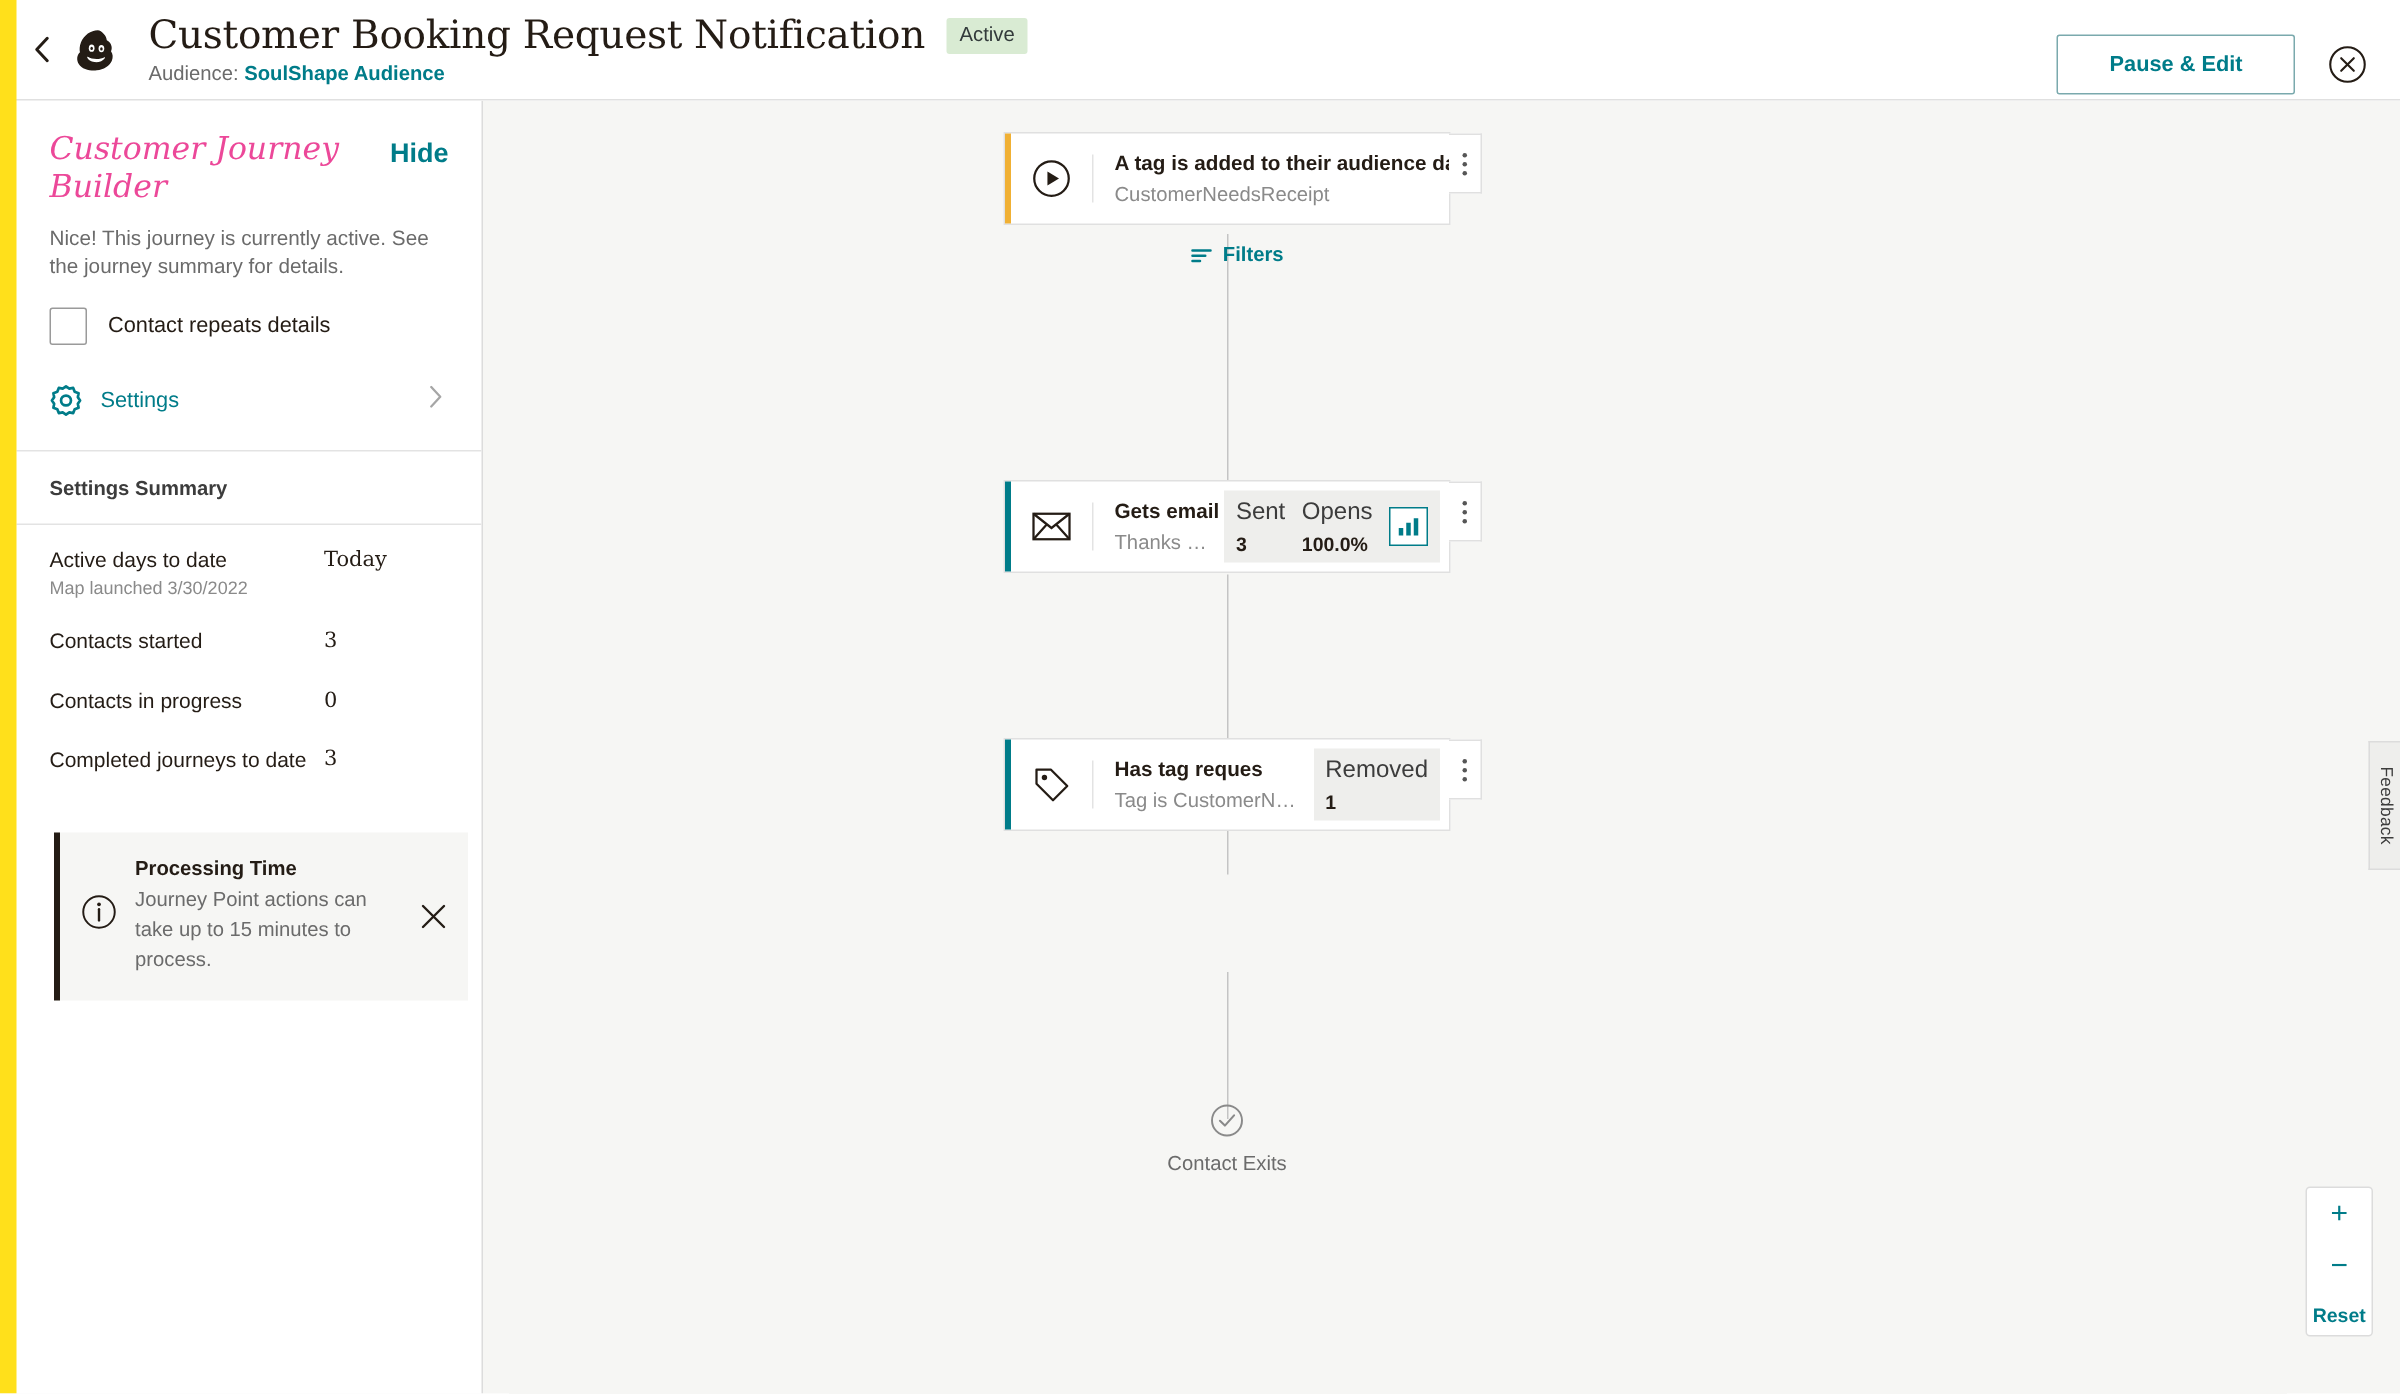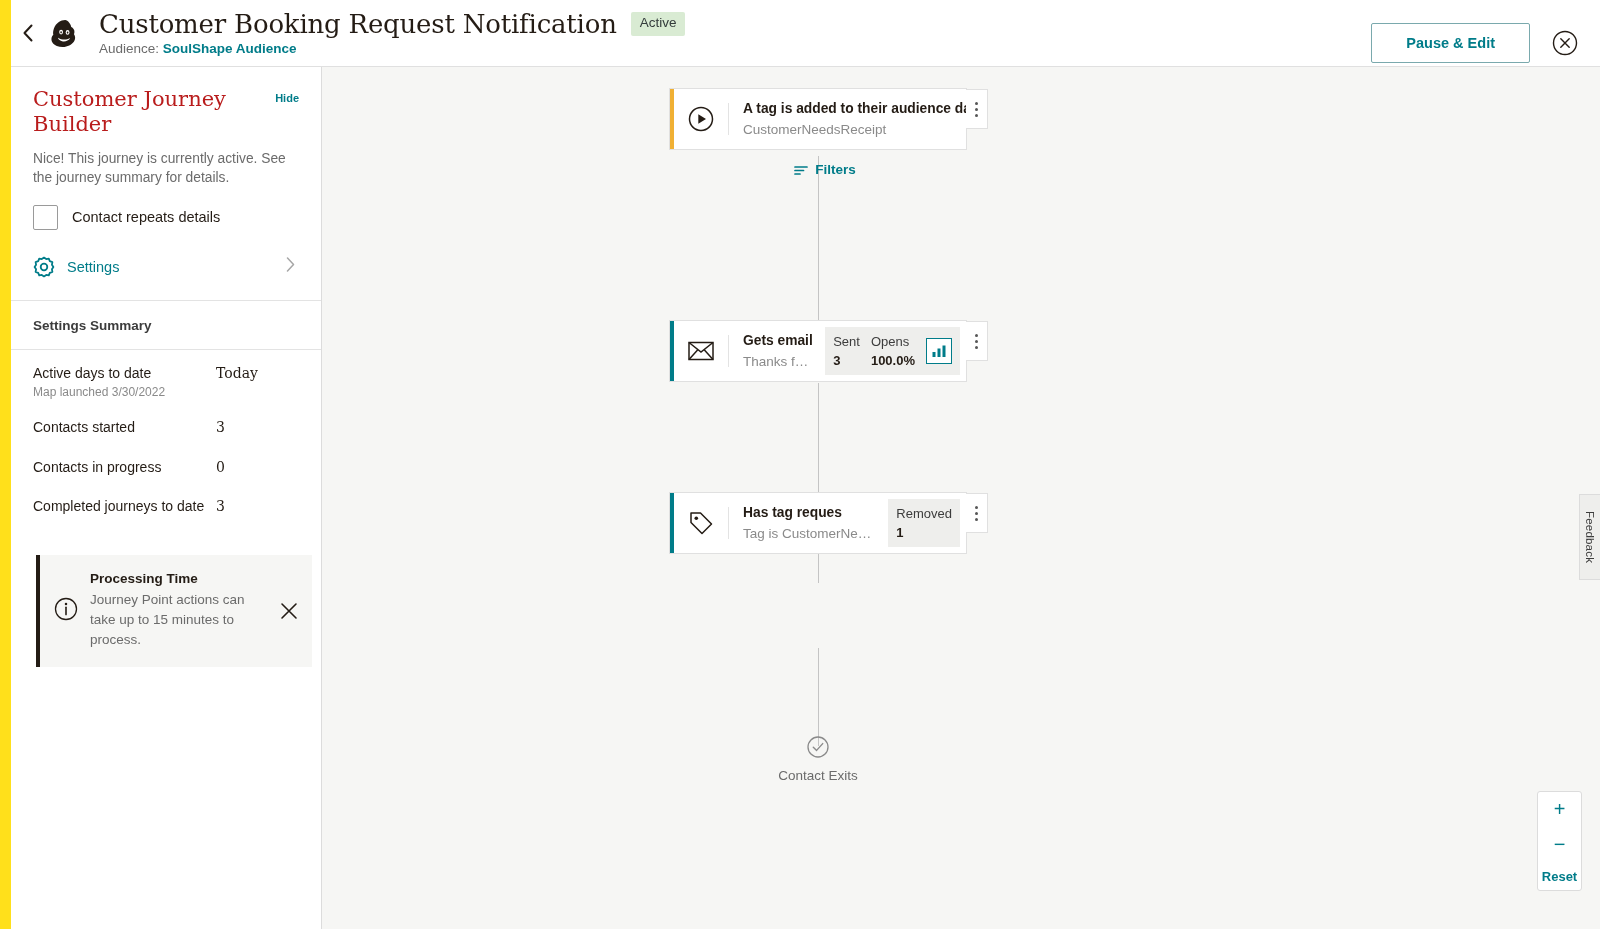--- a/index.html
+++ b/index.html
@@ -96,25 +96,26 @@
     overflow: hidden;
   }
   .sb-pad { padding: 0 22px; }
   .sb-head {
     display: flex; align-items: flex-start;
     justify-content: space-between;
     padding-top: 20px;
   }
   .sb-title {
     font-family: "DejaVu Serif", serif;
-    font-size: 21px; color: #b91c1c; font-weight: 400;
+    font-size: 21px; color: #ec4899; font-weight: 400;
     line-height: 1.2;
+    font-style: italic;
   }
   .sb-hide {
-    color: #007c89; font-size: 11px; font-weight: bold;
+    color: #007c89; font-size: 18px; font-weight: bold;
     cursor: pointer; padding-top: 5px;
   }
   .sb-desc {
     margin-top: 13px;
     font-size: 13.8px; line-height: 1.36; color: #6b6b6b;
     max-width: 262px;
   }
   .sb-check-row {
     margin-top: 17px;
     display: flex; align-items: center; gap: 14px;
@@ -218,21 +219,21 @@
     overflow: hidden; text-overflow: ellipsis;
   }
   .node-stats {
     background: #eeeeec;
     display: flex; align-items: center;
     padding: 0 8px; gap: 11px;
     align-self: stretch;
     margin: 6px 6px 6px 0;
   }
   .stat-col { display: flex; flex-direction: column; gap: 4px; }
-  .stat-h { font-size: 13px; color: #3c3c3c; white-space: nowrap; }
+  .stat-h { font-size: 16px; color: #3c3c3c; white-space: nowrap; text-align: right; }
   .stat-v { font-size: 13px; font-weight: bold; color: #241c15; }
   .stat-chart-btn {
     width: 26px; height: 26px;
     border: 1px solid #007c89; background: #fff;
     display: flex; align-items: center; justify-content: center;
     cursor: pointer;
   }
   .kebab {
     position: absolute; right: -22px; top: 0;
     width: 22px; height: 40px;

